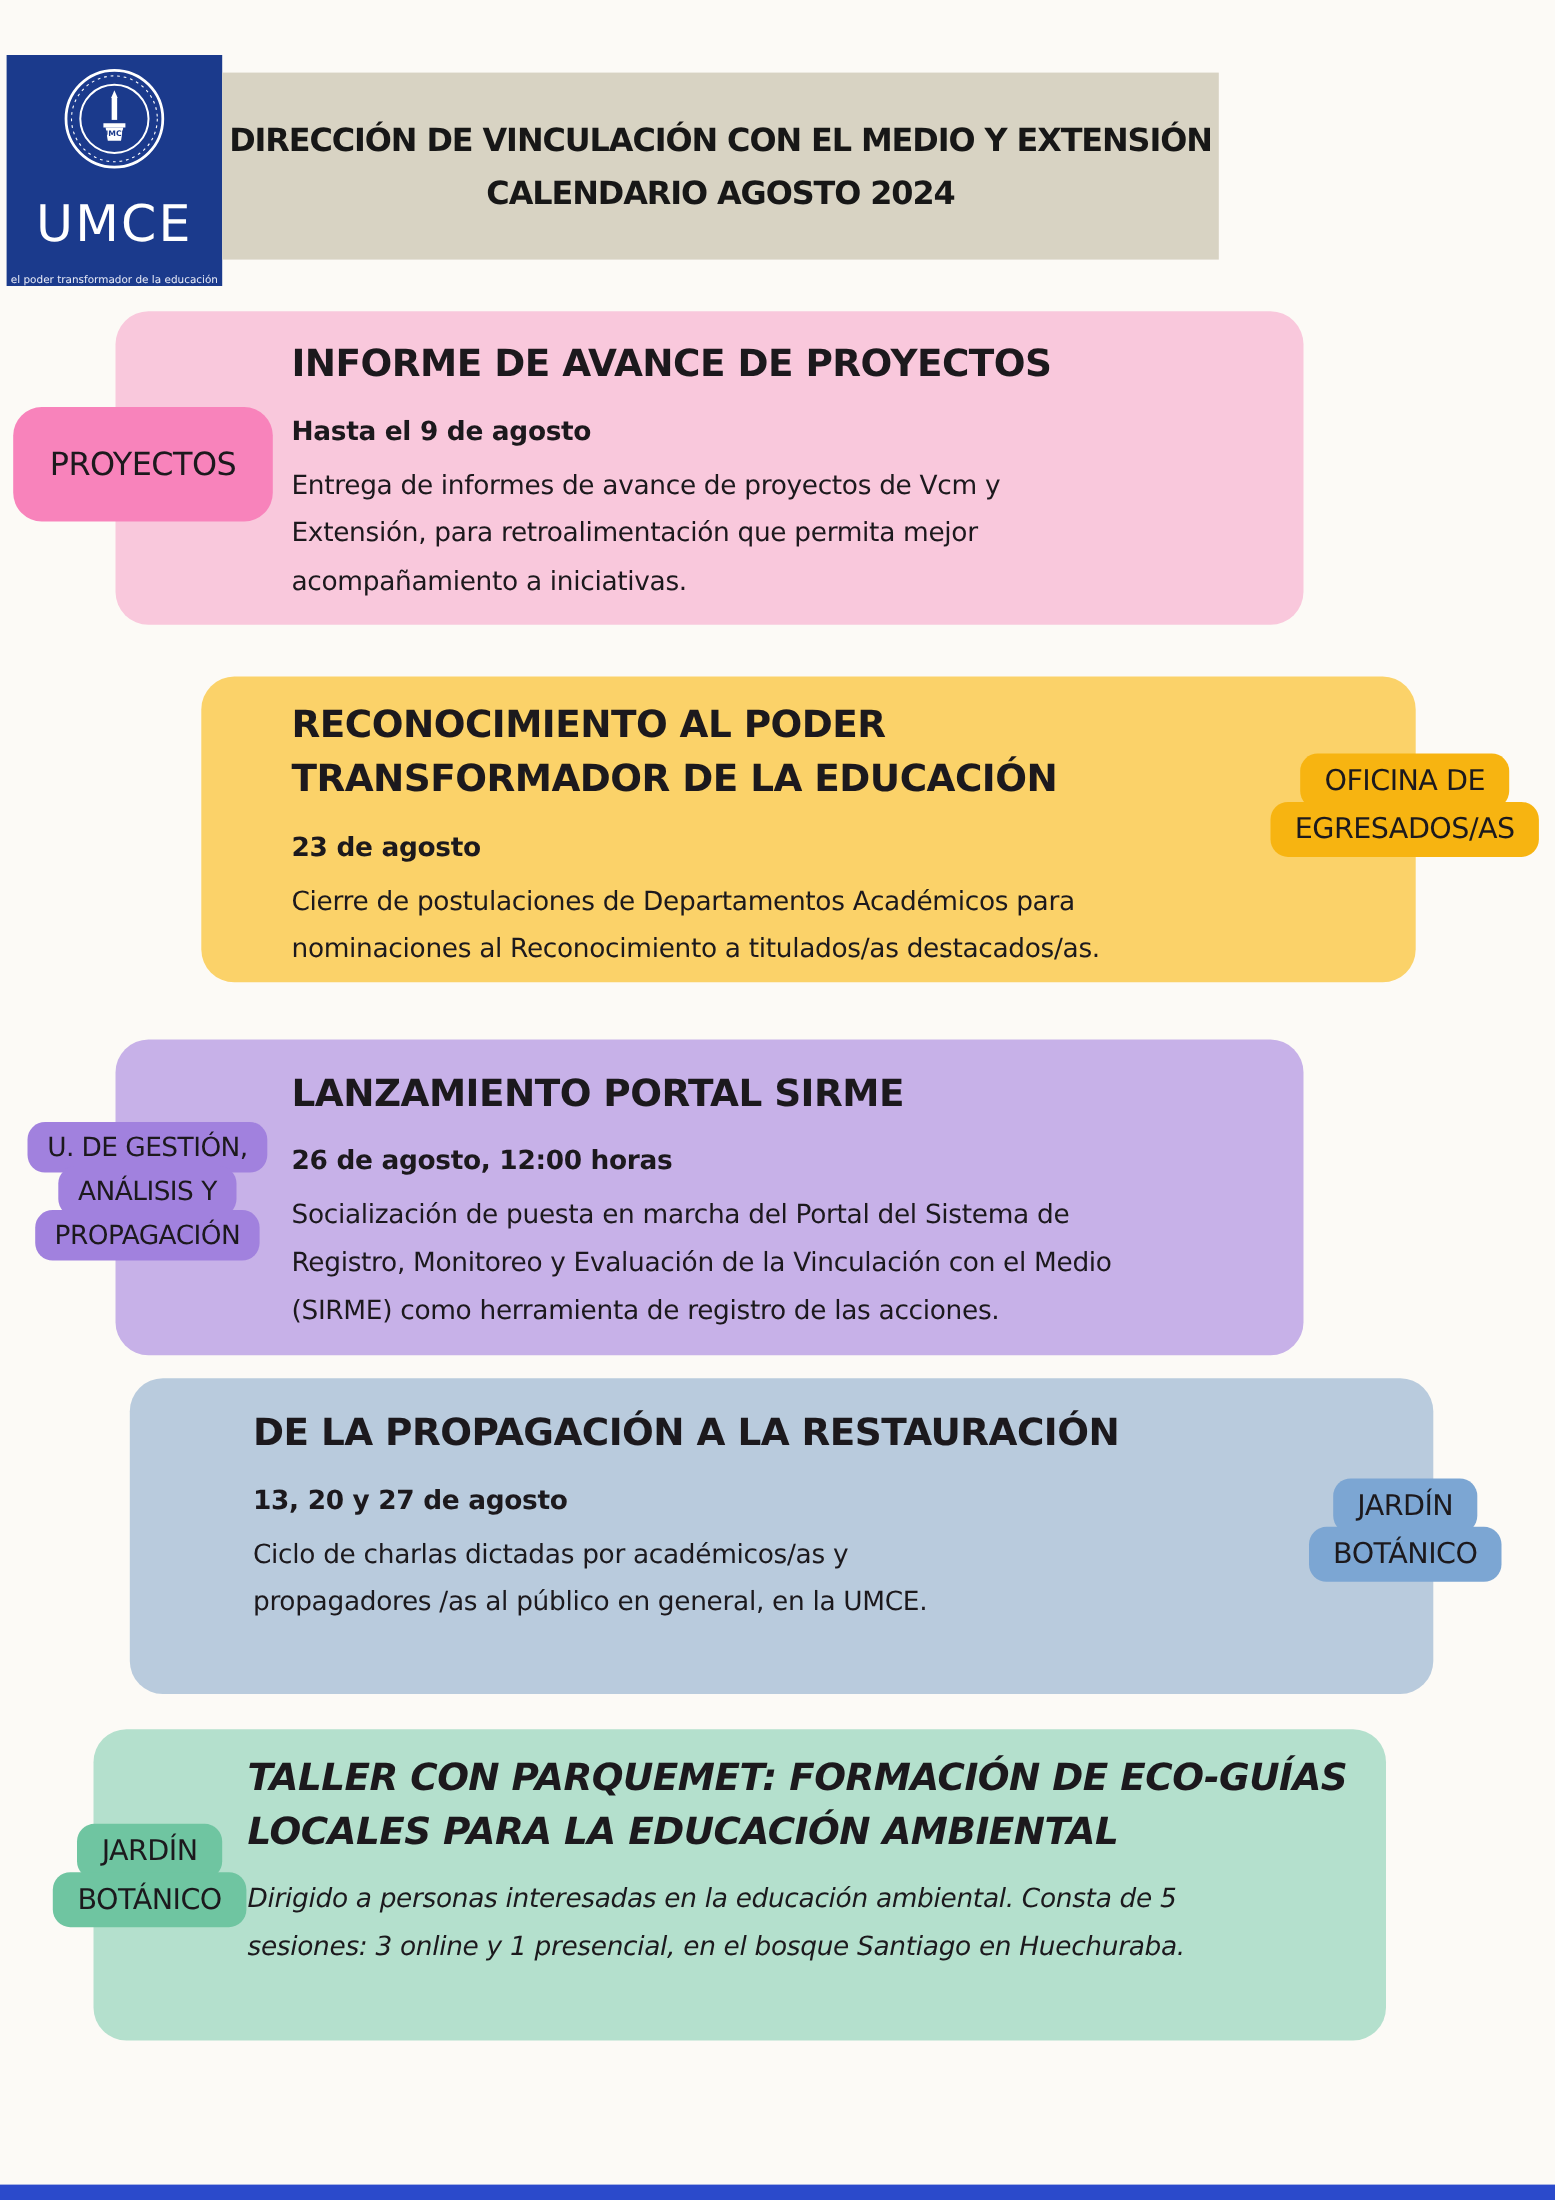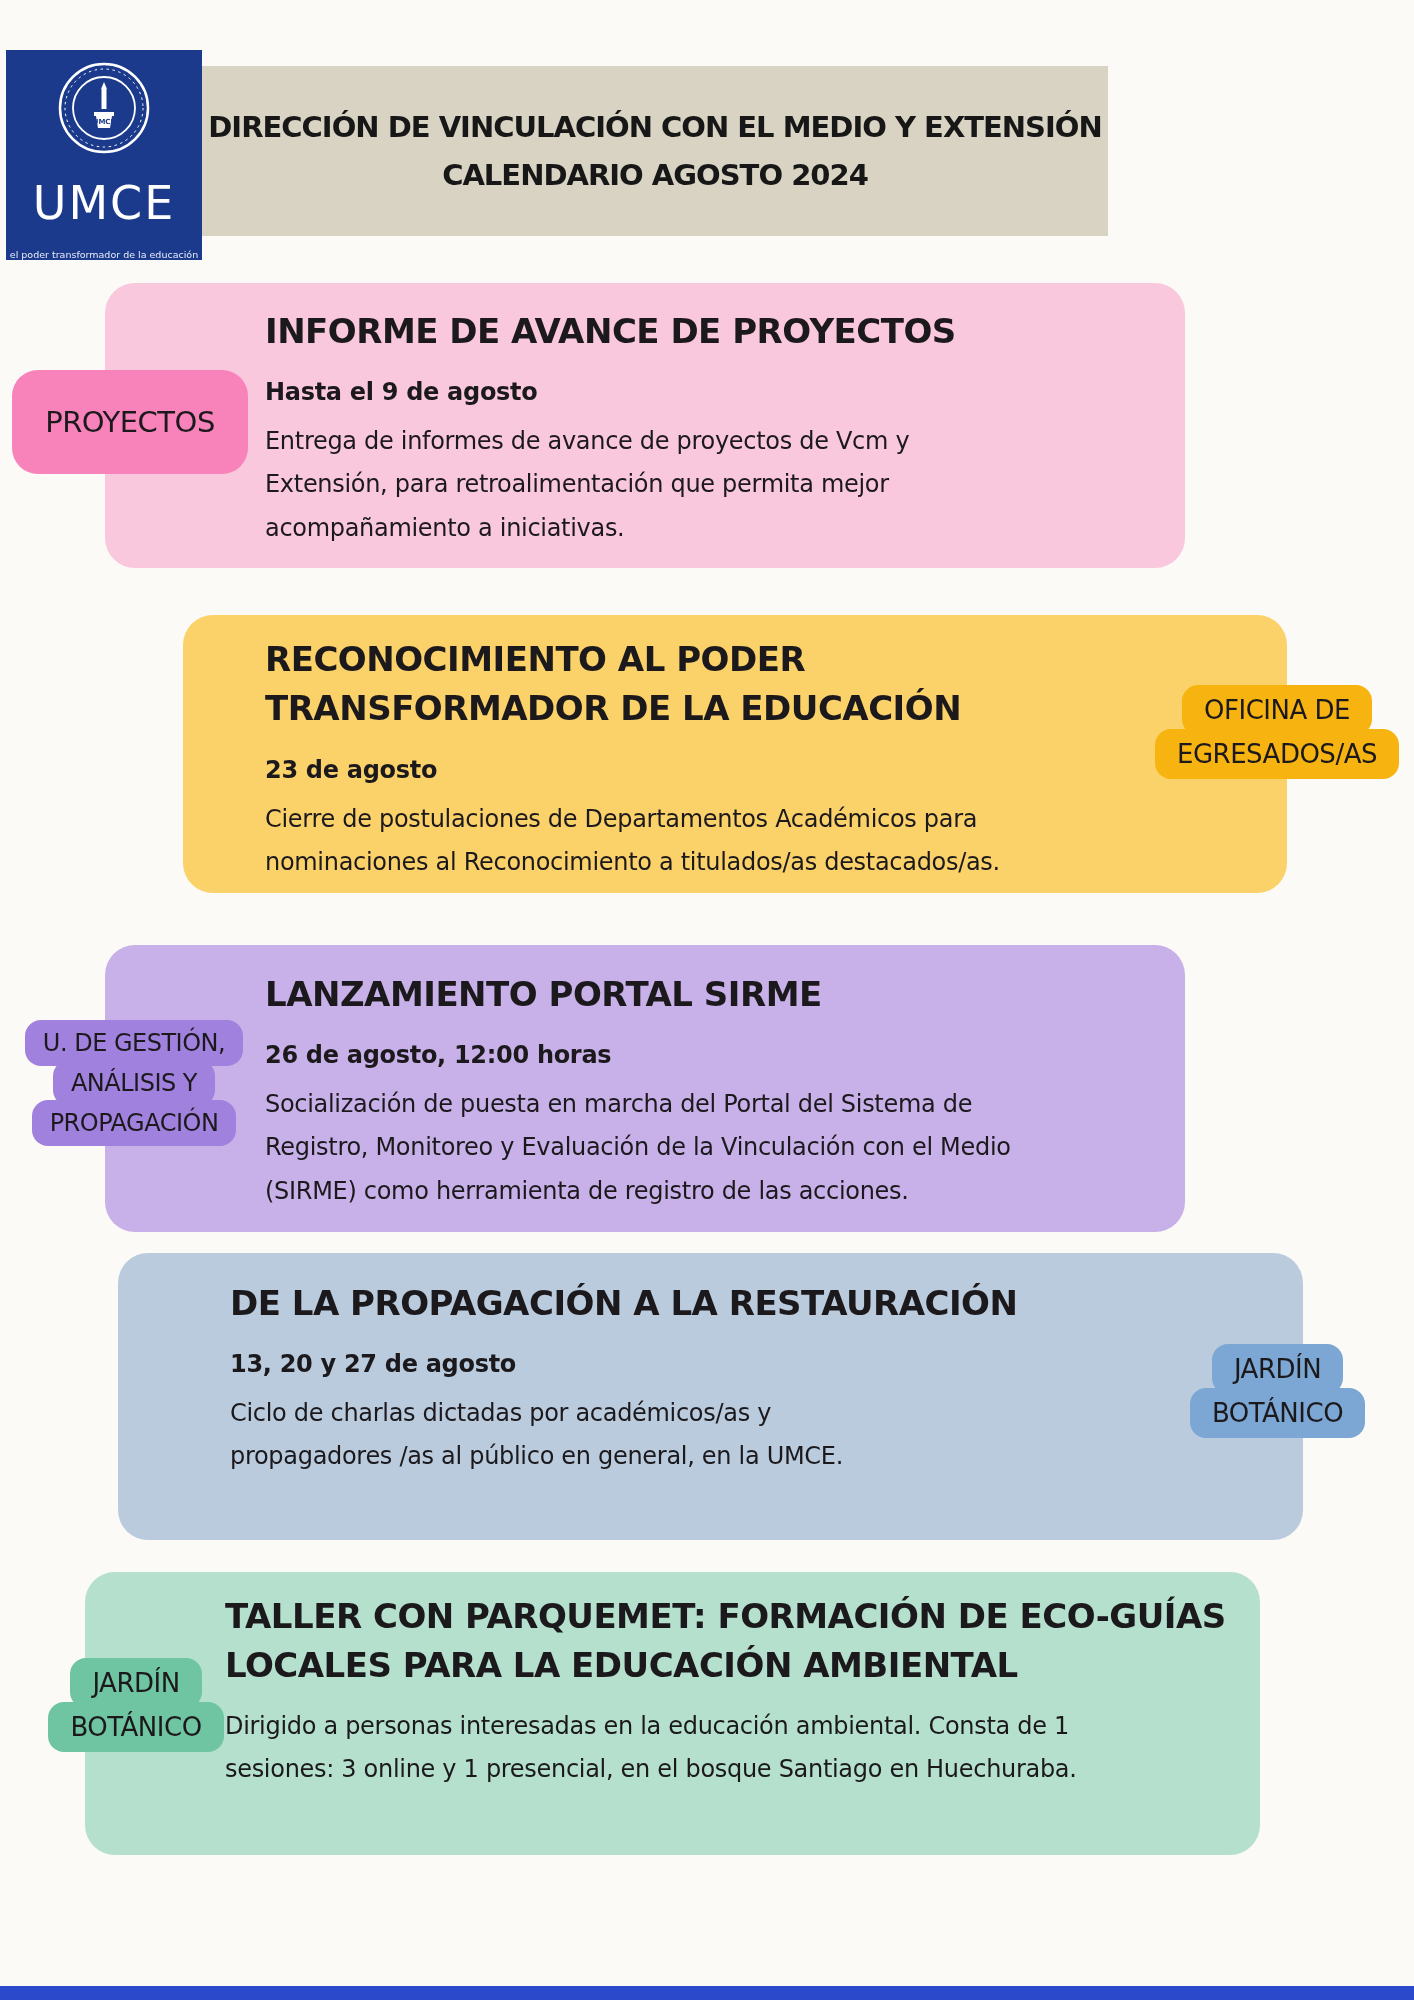--- a/index.html
+++ b/index.html
@@ -28,21 +28,21 @@
 
   #card-1{left:105px;top:283px;width:1080px;height:285px;}
   #card-1 .card-content{left:160px;top:24px;}
   #card-2{left:183px;top:615px;width:1104px;height:278px;}
   #card-2 .card-content{left:82px;top:20px;}
   #card-3{left:105px;top:945px;width:1080px;height:287px;}
   #card-3 .card-content{left:160px;top:25px;}
   #card-4{left:118px;top:1253px;width:1185px;height:287px;}
   #card-4 .card-content{left:112px;top:26px;}
   #card-5{left:85px;top:1572px;width:1175px;height:283px;}
-  #card-5 .card-content{left:140px;top:20px;}
+  #card-5 .card-content{left:140px;top:20px;font-style:italic;}
 
   
   .tag{position:absolute;display:flex;flex-direction:column;align-items:center;}
   .tag-line{display:flex;align-items:center;justify-content:center;
     font-weight:400;color:#1c191d;border-radius:16px;padding:10px 22px;
     white-space:nowrap;font-size:26px;letter-spacing:-0.5px;}
   .tag-line + .tag-line{margin-top:-6px;}
   #tag-proyectos{left:12px;top:370px;}
   #tag-proyectos .tag-line{width:192px;height:84px;border-radius:26px;font-size:29px;}
   #tag-oficina{left:1140px;top:685px;width:274px;}
@@ -142,21 +142,21 @@
   <div id="tag-jardin-blue" class="tag">
     <div class="tag-line" style="background: rgb(124, 166, 211);">JARDÍN</div>
     <div class="tag-line" style="background: rgb(124, 166, 211);">BOTÁNICO</div>
   </div>
 
   <div id="card-5" class="card" style="background: rgb(180, 224, 205);">
     <div class="card-content">
       <div class="card-title-line">TALLER CON PARQUEMET: FORMACIÓN DE ECO-GUÍAS</div>
       <div class="card-title-line">LOCALES PARA LA EDUCACIÓN AMBIENTAL</div>
       <div class="card-desc">
-        <div class="card-desc-line">Dirigido a personas interesadas en la educación ambiental. Consta de 1</div>
+        <div class="card-desc-line">Dirigido a personas interesadas en la educación ambiental. Consta de 5</div>
         <div class="card-desc-line">sesiones: 3 online y 1 presencial, en el bosque Santiago en Huechuraba.</div>
       </div>
     </div>
   </div>
   <div id="tag-jardin-green" class="tag">
     <div class="tag-line" style="background: rgb(111, 197, 161);">JARDÍN</div>
     <div class="tag-line" style="background: rgb(111, 197, 161);">BOTÁNICO</div>
   </div>
 
   <div class="bottom-bar" style="background: rgb(43, 74, 203);"></div>

